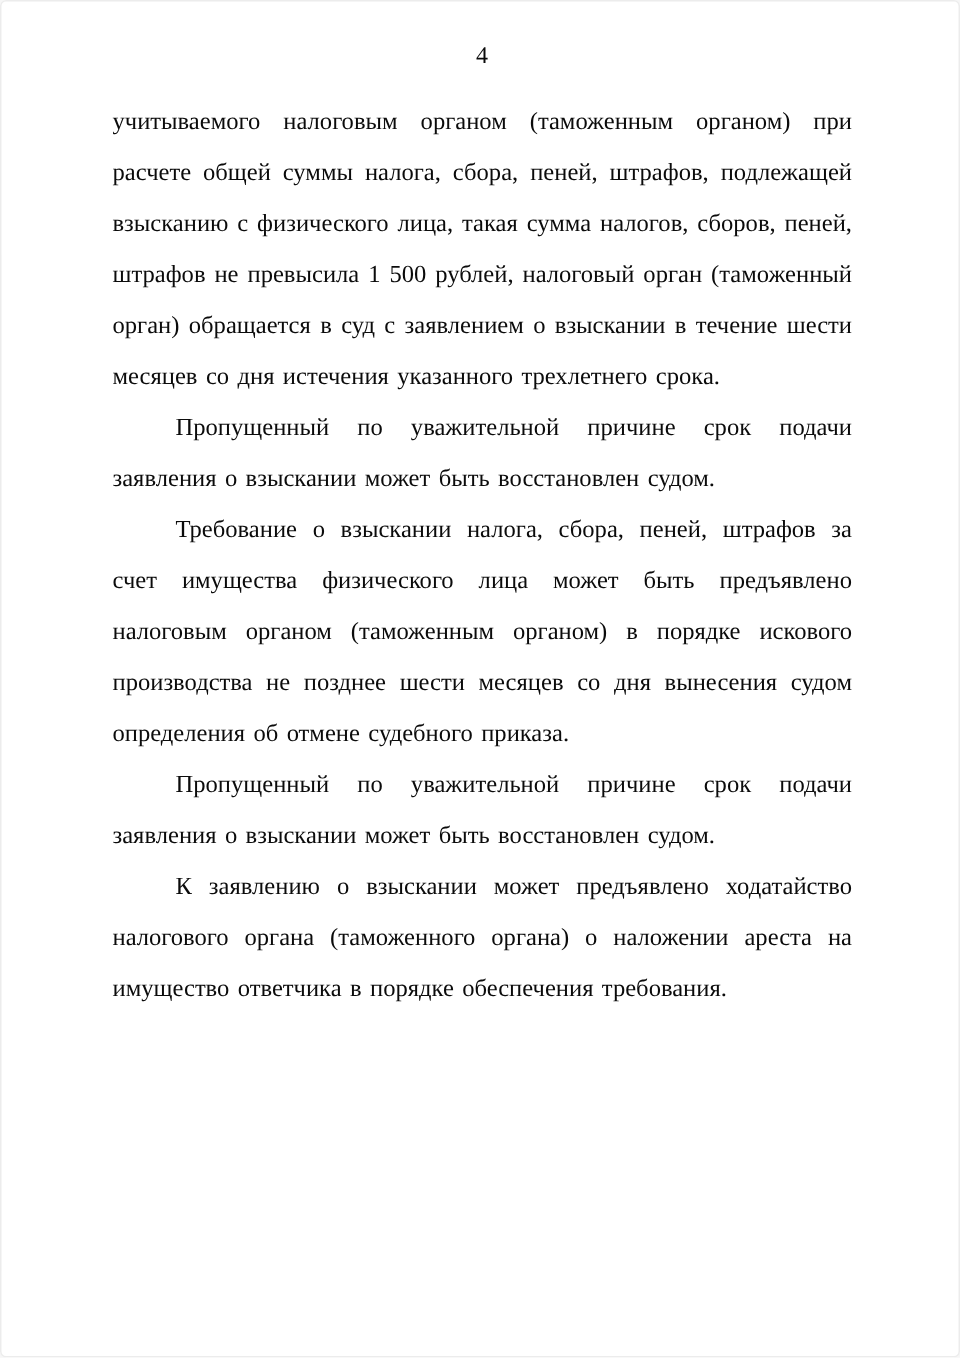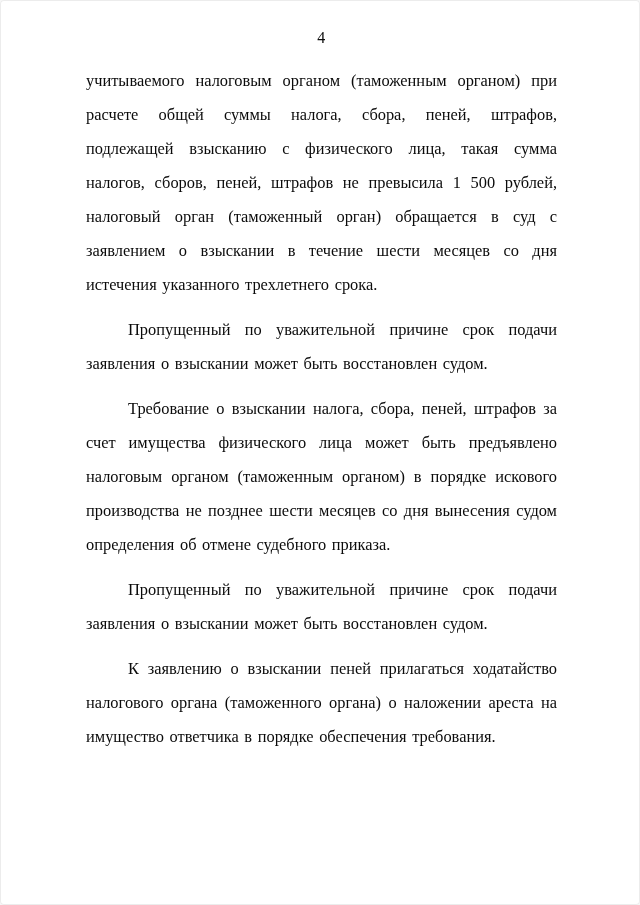--- a/index.html
+++ b/index.html
@@ -25,21 +25,21 @@
     text-align: center;
     font-size: 16px;
     line-height: 20px;
     margin-bottom: 16px;
     letter-spacing: 0.5px;
   }
   .content {
     width: 100%;
   }
   .para {
-    margin: 11px;
+    margin: 0;
     font-size: 16.4px;
     line-height: 34px;
     text-align: justify;
     text-indent: 42px;
     word-spacing: 1.5px;
     font-family: Liberation Serif, serif;
   }
   .para.continuation {
     text-indent: 0;
   }
@@ -47,15 +47,15 @@
 </head>
 <body>
 
 <div class="page">
   <div class="page-number">4</div>
   <div class="content">
     <p class="para continuation">учитываемого налоговым органом (таможенным органом) при расчете общей суммы налога, сбора, пеней, штрафов, подлежащей взысканию с физического лица, такая сумма налогов, сборов, пеней, штрафов не превысила 1 500 рублей, налоговый орган (таможенный орган) обращается в суд с заявлением о взыскании в течение шести месяцев со дня истечения указанного трехлетнего срока.</p>
     <p class="para">Пропущенный по уважительной причине срок подачи заявления о взыскании может быть восстановлен судом.</p>
     <p class="para">Требование о взыскании налога, сбора, пеней, штрафов за счет имущества физического лица может быть предъявлено налоговым органом (таможенным органом) в порядке искового производства не позднее шести месяцев со дня вынесения судом определения об отмене судебного приказа.</p>
     <p class="para">Пропущенный по уважительной причине срок подачи заявления о взыскании может быть восстановлен судом.</p>
-    <p class="para">К заявлению о взыскании пеней прилагаться ходатайство налогового органа (таможенного органа) о наложении ареста на имущество ответчика в порядке обеспечения требования.</p>
+    <p class="para">К заявлению о взыскании может предъявлено ходатайство налогового органа (таможенного органа) о наложении ареста на имущество ответчика в порядке обеспечения требования.</p>
   </div>
 </div>
 
 </body></html>

